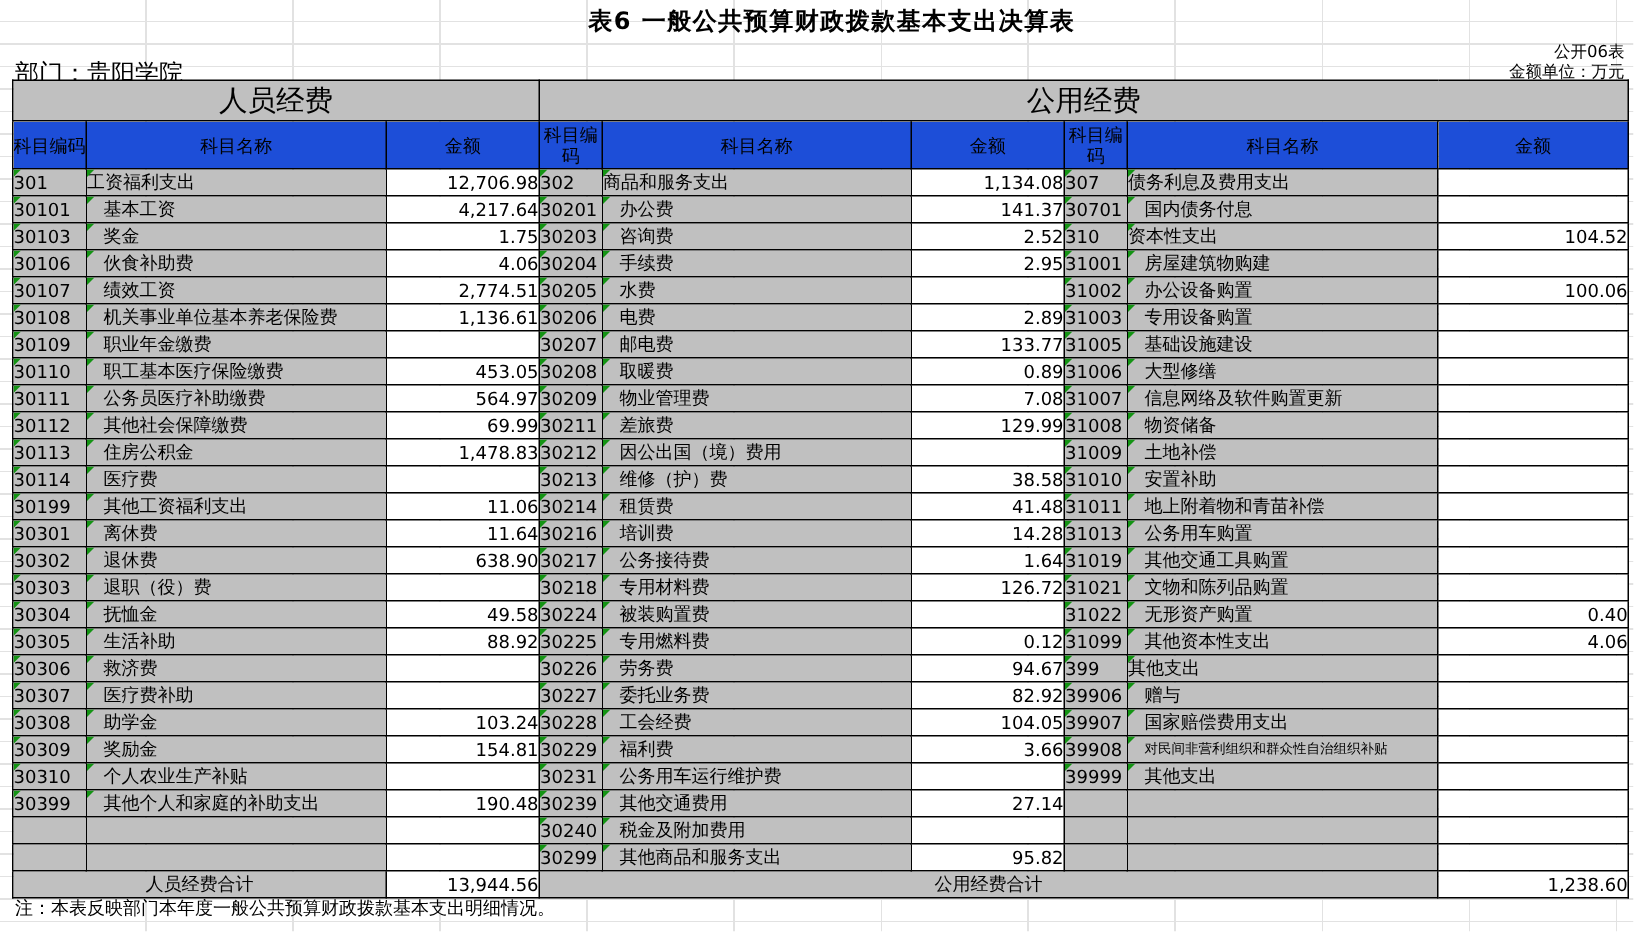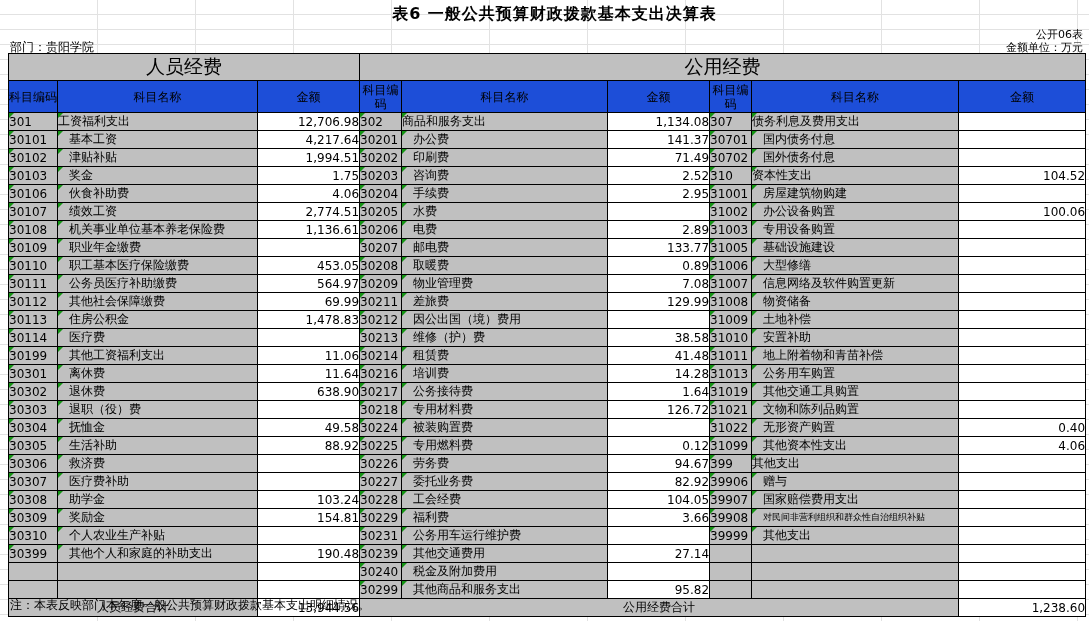--- a/index.html
+++ b/index.html
@@ -13,21 +13,21 @@
     background-image:
       repeating-linear-gradient(to bottom, transparent 0px, transparent 14px, #e2e2e2 14px, #e2e2e2 15px),
       repeating-linear-gradient(to right, transparent 0px, transparent 97px, #e2e2e2 97px, #e2e2e2 98px);
   }
   .title {
     position:absolute; top:4px; left:12px; width:1085px; text-align:center;
     font-size:16px; font-weight:bold; letter-spacing:1px;
   }
   .pubcode  { position:absolute; top:27px; right:6px; font-size:11px; }
   .unitnote { position:absolute; top:40px; right:6px; font-size:11px;margin-left:24px; }
-  .dept     { position:absolute; top:39px; left:10px; font-size:12px;font-family:Liberation Mono, monospace; }
+  .dept     { position:absolute; top:39px; left:10px; font-size:16px;font-family:Liberation Mono, monospace; }
   table.budget {
     position:absolute; top:53px; left:8px; width:1077px;
     border-collapse:collapse; table-layout:fixed;
   }
   table.budget th, table.budget td {
     border:1px solid #000; padding:0; overflow:hidden; white-space:nowrap;
     font-weight:normal;
   }
   tr.band th {
     height:14px; background:#c0c0c0; text-align:center; font-size:19px;
@@ -107,31 +107,20 @@
           <td class="name indent">基本工资<span class="tri"></span></td>
           <td class="amt">4,217.64</td>
           <td class="code">30201<span class="tri"></span></td>
           <td class="name indent">办公费<span class="tri"></span></td>
           <td class="amt">141.37</td>
           <td class="code">30701<span class="tri"></span></td>
           <td class="name indent">国内债务付息<span class="tri"></span></td>
           <td class="amt"></td>
         </tr>
         <tr>
-          <td class="code">30102<span class="tri"></span></td>
-          <td class="name indent">津贴补贴<span class="tri"></span></td>
-          <td class="amt">1,994.51</td>
-          <td class="code">30202<span class="tri"></span></td>
-          <td class="name indent">印刷费<span class="tri"></span></td>
-          <td class="amt">71.49</td>
-          <td class="code">30702<span class="tri"></span></td>
-          <td class="name indent">国外债务付息<span class="tri"></span></td>
-          <td class="amt"></td>
-        </tr>
-        <tr>
           <td class="code">30103<span class="tri"></span></td>
           <td class="name indent">奖金<span class="tri"></span></td>
           <td class="amt">1.75</td>
           <td class="code">30203<span class="tri"></span></td>
           <td class="name indent">咨询费<span class="tri"></span></td>
           <td class="amt">2.52</td>
           <td class="code">310<span class="tri"></span></td>
           <td class="name">资本性支出<span class="tri"></span></td>
           <td class="amt">104.52</td>
         </tr>

